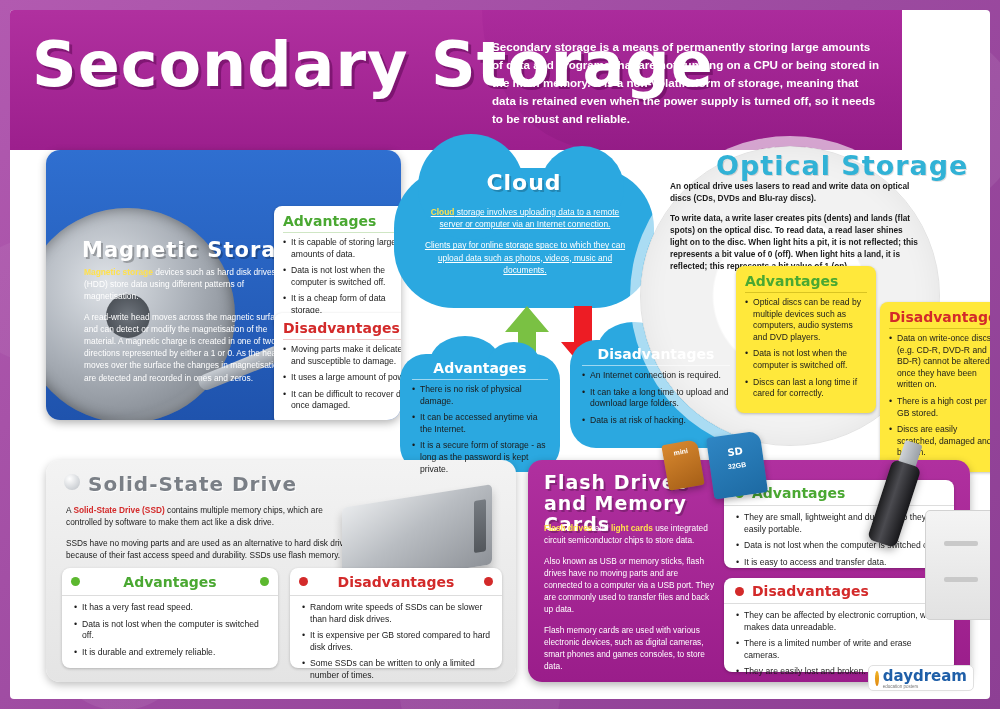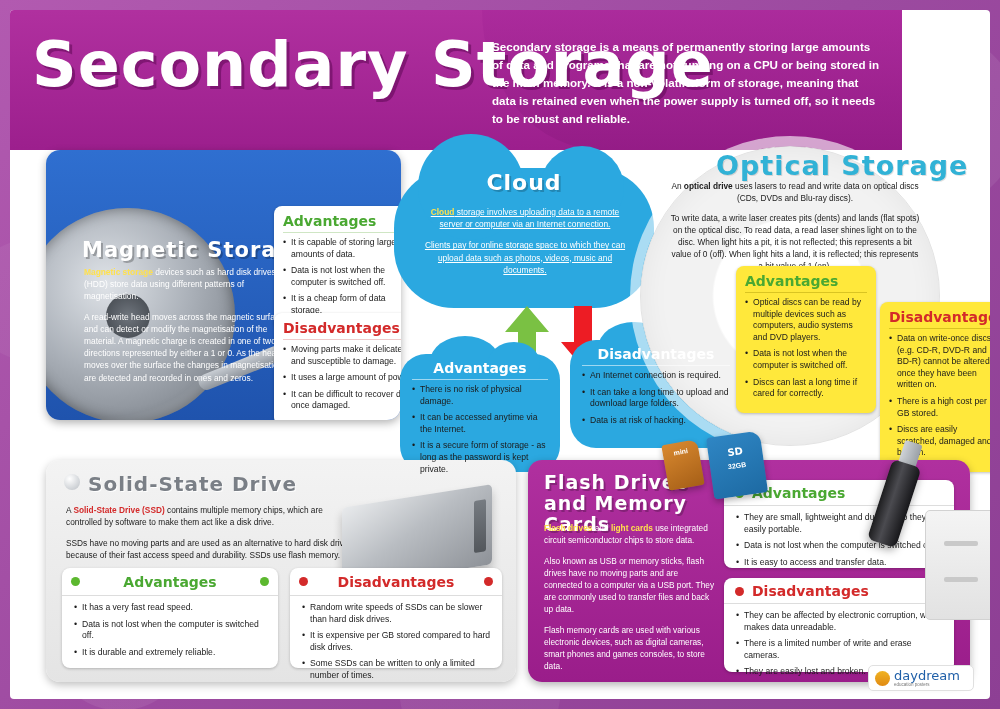--- a/index.html
+++ b/index.html
@@ -180,21 +180,21 @@
     background:radial-gradient(circle at 50% 50%, #ffffff 0 36%, #f2f2f2 37% 100%);
     box-shadow:0 0 0 10px rgba(255,255,255,.6), inset 0 0 30px rgba(0,0,0,.06);
     border:1px solid #e3e3e3;
   }
   .optical-title {
     position:absolute; left:706px; top:140px; font-size:27px; color:#31b2d6;
     text-shadow:1px 1px 0 rgba(0,0,0,.12);
   }
   .optical-text {
     position:absolute; left:660px; top:170px; width:250px;
-    font-size:8.3px; line-height:1.45; color:#1b1b1b; text-align:center;
+    font-size:8.3px; line-height:1.45; color:#1b1b1b; text-align:left;font-weight:bold;
   }
   .optical-text p { margin:0 0 8px 0; }
   .optical-text b { color:#1b1b1b; }
   .opt-adv {
     position:absolute; left:726px; top:256px; width:140px;
     background:#ffe83b; border-radius:8px; padding:7px 9px 8px 9px;
     box-shadow:0 1px 3px rgba(0,0,0,.25);
   }
   .opt-dis {
     position:absolute; left:870px; top:292px; width:122px;
@@ -342,21 +342,21 @@
   .logo {
     position:absolute; right:16px; bottom:8px; width:106px; height:26px;
     background:#ffffff; border-radius:5px; border:1px solid #e0e0e0;
     display:flex; align-items:center; padding:0 6px; gap:4px;
   }
   .logo-mark {
     width:15px; height:15px; border-radius:50%;
     background:linear-gradient(180deg,#f0b323,#e08a13);
   }
   .logo-name {
-    font-family:"DejaVu Sans",sans-serif; font-weight:normal; font-size:13px; color:#1f5fa8;
+    font-family:"DejaVu Sans",sans-serif; font-weight:bold; font-size:15px; color:#1f5fa8;
   }
   .logo-sub { font-size:4.5px; color:#777; line-height:1; }
 </style>
 </head>
 <body>
 
 <div class="bg-frame"></div>
 
 <div class="poster">
 

